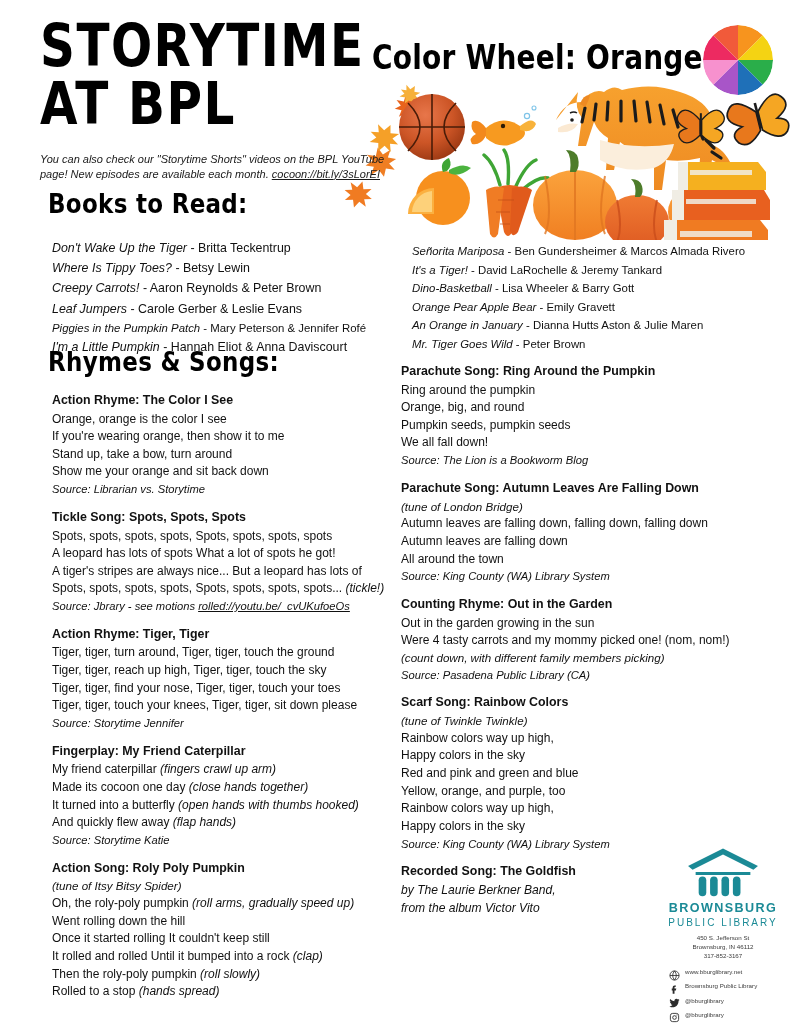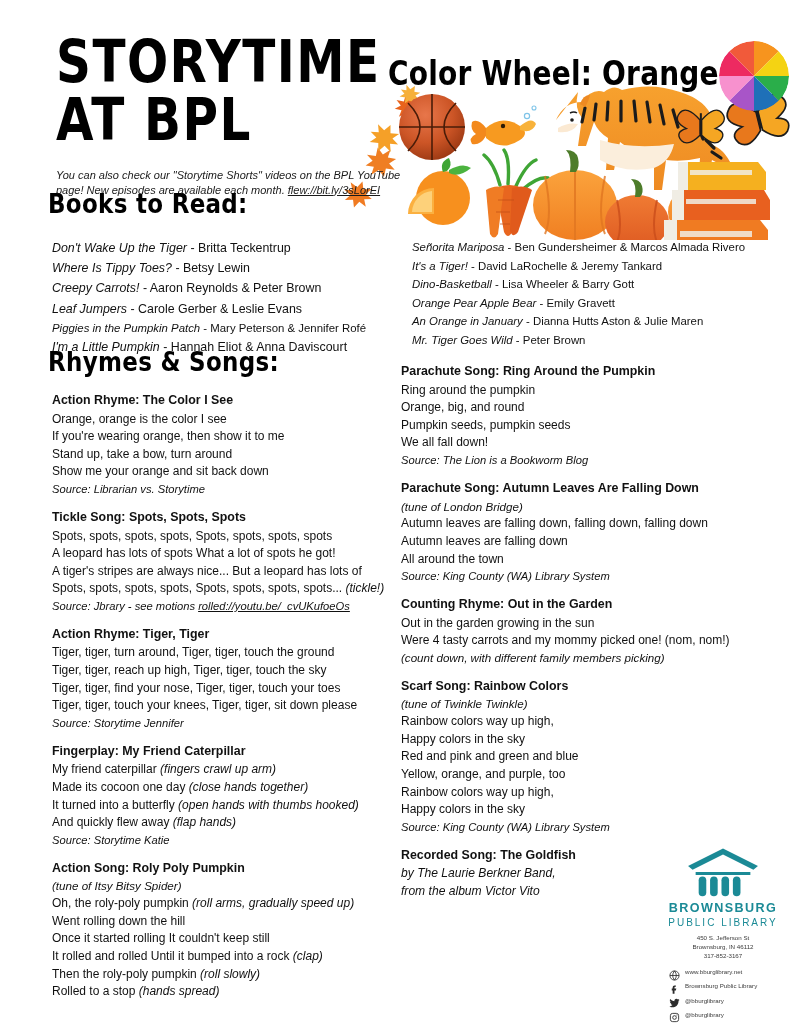--- a/index.html
+++ b/index.html
@@ -5,21 +5,21 @@
   * { box-sizing: border-box; }
   html, body { margin:0; padding:0; }
   body {
     width: 791px; height: 1023px;
     background: #ffffff;
     font-family: "Liberation Sans", sans-serif;
     color: #111;
     overflow: hidden;
     position: relative;
   }
-  .page { position: relative; width: 791px; height: 1023px; padding: 16px; }
+  .page { position: relative; width: 791px; height: 1023px; padding: 0; }
 
   
   .header { position: relative; height: 150px; }
   .title-block { position: absolute; left: 40px; top: 18px; width: 340px; }
   .main-title {
     font-family: "DejaVu Sans", sans-serif;
     font-weight: 700;
     font-size: 50px;
     line-height: 0.98;
     letter-spacing: 1.5px;
@@ -57,21 +57,21 @@
     font-weight: 700;
     font-size: 23px;
     color: #000;
     transform: scaleY(1.15);
     transform-origin: left bottom;
     letter-spacing: 0.3px;
   }
 
   
   .books-head { position:absolute; left: 48px; top: 193px; }
-  .books { position: absolute; top: 238px; left: 0; width: 791px; display:flex; }
+  .books { position: absolute; top: 238px; left: 0; width: 791px; display:flex;align-items:center; }
   .books-col { font-size: 12.4px; line-height: 1.63; padding-left: 0; }
   .books-col.left { width: 370px; margin-left: 52px; }
   .books-col.right { width: 375px; margin-left: -10px; }
   .book-row { white-space: nowrap; }
   .book-row.small { font-size: 11.4px; }
   .book-title { font-style: italic; }
 
   
   .rhymes-head { position: absolute; left: 48px; top: 351px; }
   .cols { position: absolute; top: 360px; left: 0; width: 791px; height: 660px; }
@@ -265,21 +265,21 @@
           <path d="M0 0 L35.4 35.4 A50 50 0 0 1 0 50 Z" fill="#1F70B8"></path>
           <path d="M0 0 L0 50 A50 50 0 0 1 -35.4 35.4 Z" fill="#A855C8"></path>
           <path d="M0 0 L-35.4 35.4 A50 50 0 0 1 -50 0 Z" fill="#F791CE"></path>
           <path d="M0 0 L-50 0 A50 50 0 0 1 -35.4 -35.4 Z" fill="#ED2A61"></path>
           <path d="M0 0 L-35.4 -35.4 A50 50 0 0 1 0 -50 Z" fill="#F15A3A"></path>
         </g>
       </svg>
     </div>
 
     <div class="blurb">
-      <span>You can also check our "Storytime Shorts" videos on the BPL YouTube page!  New episodes are available each month. </span><a href="#">flew://bit.ly/3sLorEI</a>
+      <span>You can also check our "Storytime Shorts" videos on the BPL YouTube page!  New episodes are available each month. </span><a href="#">cocoon://bit.ly/3sLorEI</a>
     </div>
   </div>
 
   <div class="sec-head books-head">Books to Read:</div>
   <div class="books">
     <div class="books-col left">
         <div class="book-row"><span class="book-title">Don't Wake Up the Tiger</span><span> - Britta Teckentrup</span></div>
         <div class="book-row"><span class="book-title">Where Is Tippy Toes?</span><span> - Betsy Lewin</span></div>
         <div class="book-row"><span class="book-title">Creepy Carrots!</span><span> - Aaron Reynolds &amp; Peter Brown</span></div>
         <div class="book-row"><span class="book-title">Leaf Jumpers</span><span> - Carole Gerber &amp; Leslie Evans</span></div>
@@ -357,20 +357,21 @@
           <div class="line">Autumn leaves are falling down, falling down, falling down</div>
           <div class="line">Autumn leaves are falling down</div>
           <div class="line">All around the town</div>
           <div class="src">Source: King County (WA) Library System</div>
         </div>
         <div class="blk">
           <h3>Counting Rhyme: Out in the Garden</h3>
           <div class="line">Out in the garden growing in the sun</div>
           <div class="line">Were 4 tasty carrots and my mommy picked one! (nom, nom!)</div>
           <div class="tune">(count down, with different family members picking)</div>
+          <div class="src">Source: Pasadena Public Library (CA)</div>
         </div>
         <div class="blk">
           <h3>Scarf Song: Rainbow Colors</h3>
           <div class="tune">(tune of Twinkle Twinkle)</div>
           <div class="line">Rainbow colors way up high,</div>
           <div class="line">Happy colors in the sky</div>
           <div class="line">Red and pink and green and blue</div>
           <div class="line">Yellow, orange, and purple, too</div>
           <div class="line">Rainbow colors way up high,</div>
           <div class="line">Happy colors in the sky</div>

